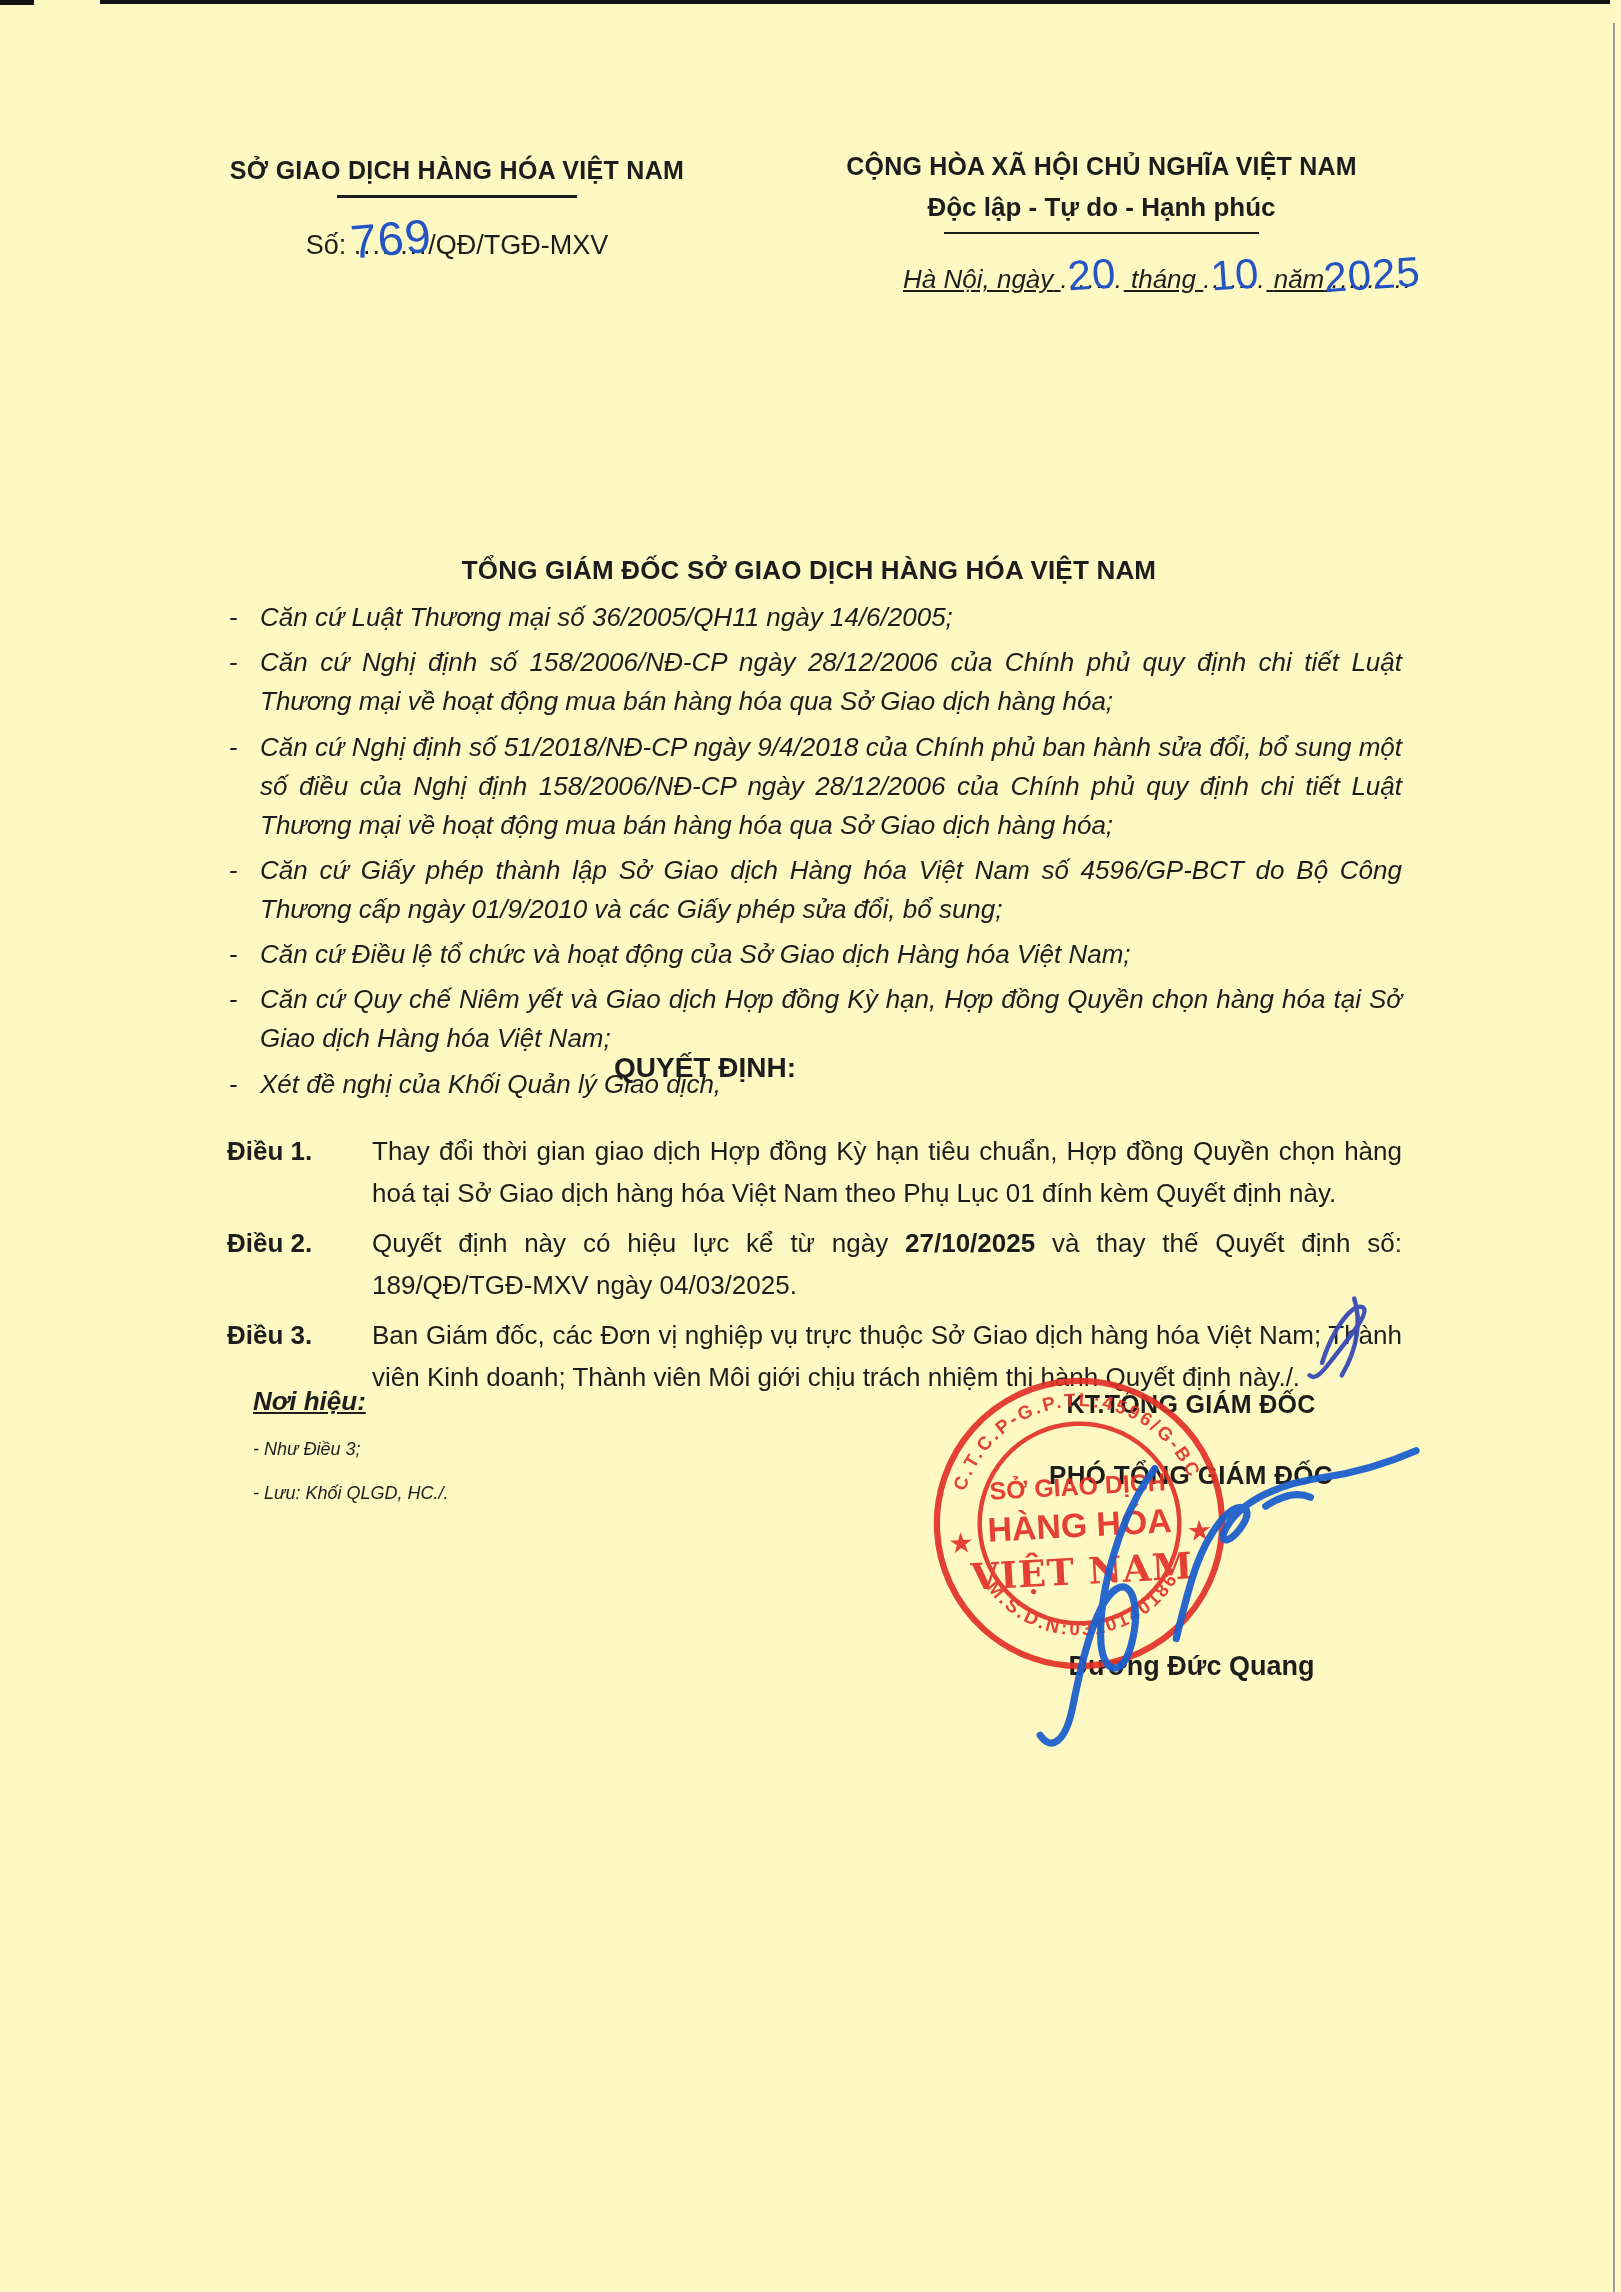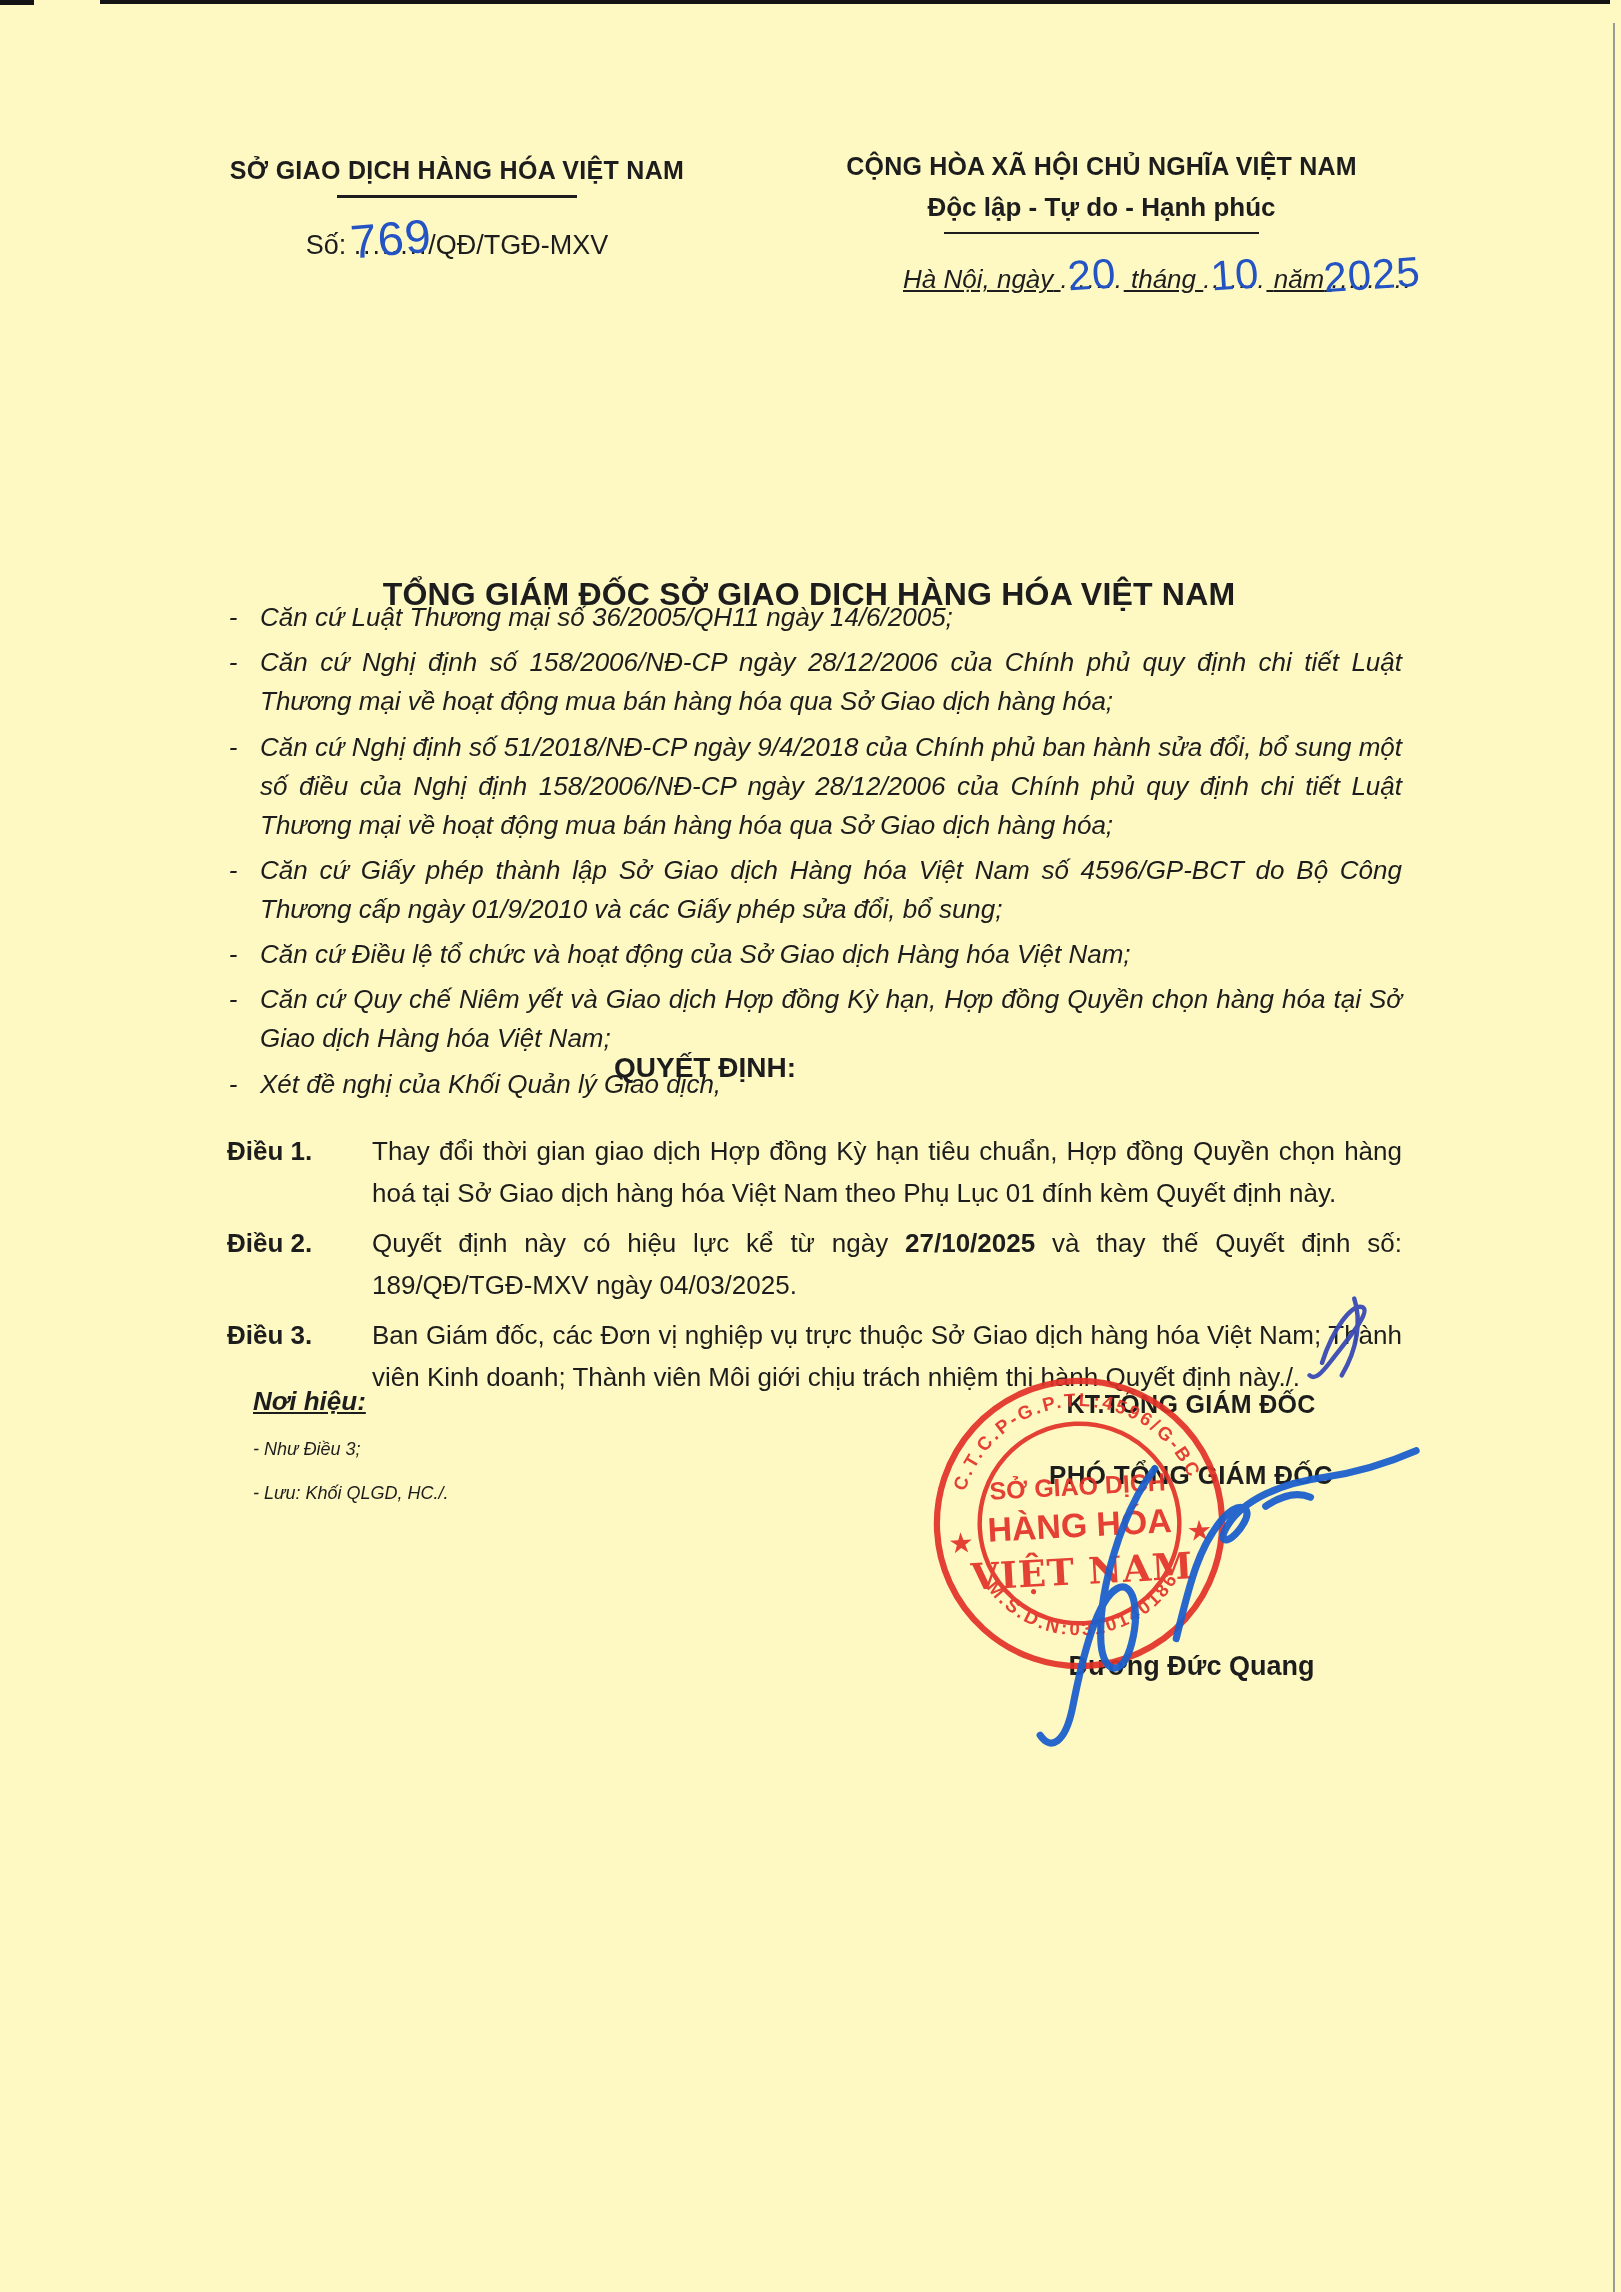--- a/index.html
+++ b/index.html
@@ -33,21 +33,21 @@
     font-weight:500; white-space:nowrap; letter-spacing:0.9px;
   }
   .ink-no { font-size:47px; transform:translate(-50%,-64%) rotate(-5deg); }
 
   
   .title-block { position:absolute; left:0; top:373px; width:1622px; text-align:center; }
   .title-main  { font-size:29.6px; font-weight:bold; letter-spacing:0.4px; }
   .subject     { font-size:26px; font-weight:bold; font-style:italic; margin-top:14.3px; line-height:1.58; }
   .title-rule  { width:184px; height:2.7px; background:#1d1d1d; margin:21.5px auto 0; }
 
-  .authority { position:absolute; left:0; top:555px; width:1618px; text-align:center; font-weight:bold; font-size:32px; letter-spacing:0.2px;margin-top:21px; }
+  .authority { position:absolute; left:0; top:555px; width:1618px; text-align:center; font-weight:bold; font-size:26px; letter-spacing:0.2px; }
 
   
   .recitals { position:absolute; left:227px; top:598px; width:1175px; }
   .recital  { position:relative; padding-left:33px; font-style:italic; font-size:26px; line-height:39px; text-align:justify; margin-bottom:6.3px; }
   .recital .dash { position:absolute; left:1.8px; top:0; font-style:italic; }
 
   .decide-heading { position:absolute; left:0; top:1052px; width:1410px; text-align:center; font-weight:bold; font-size:28px; }
 
   
   .articles { position:absolute; left:227px; top:1130px; width:1175px; }

